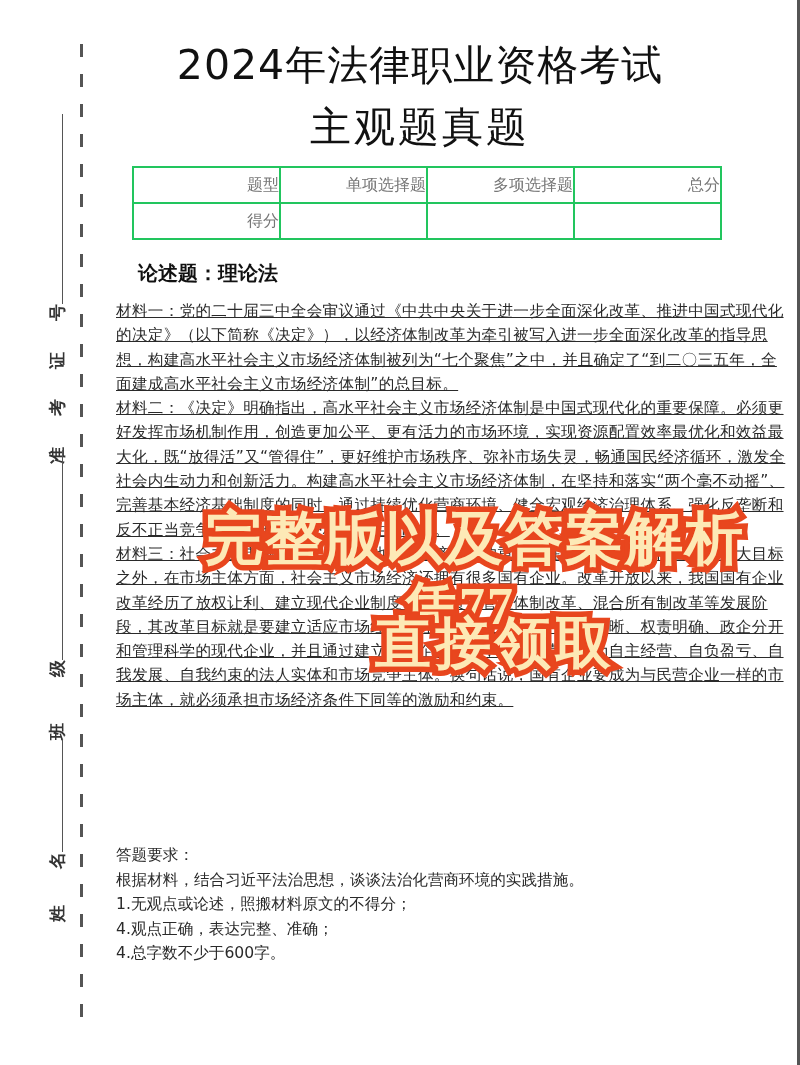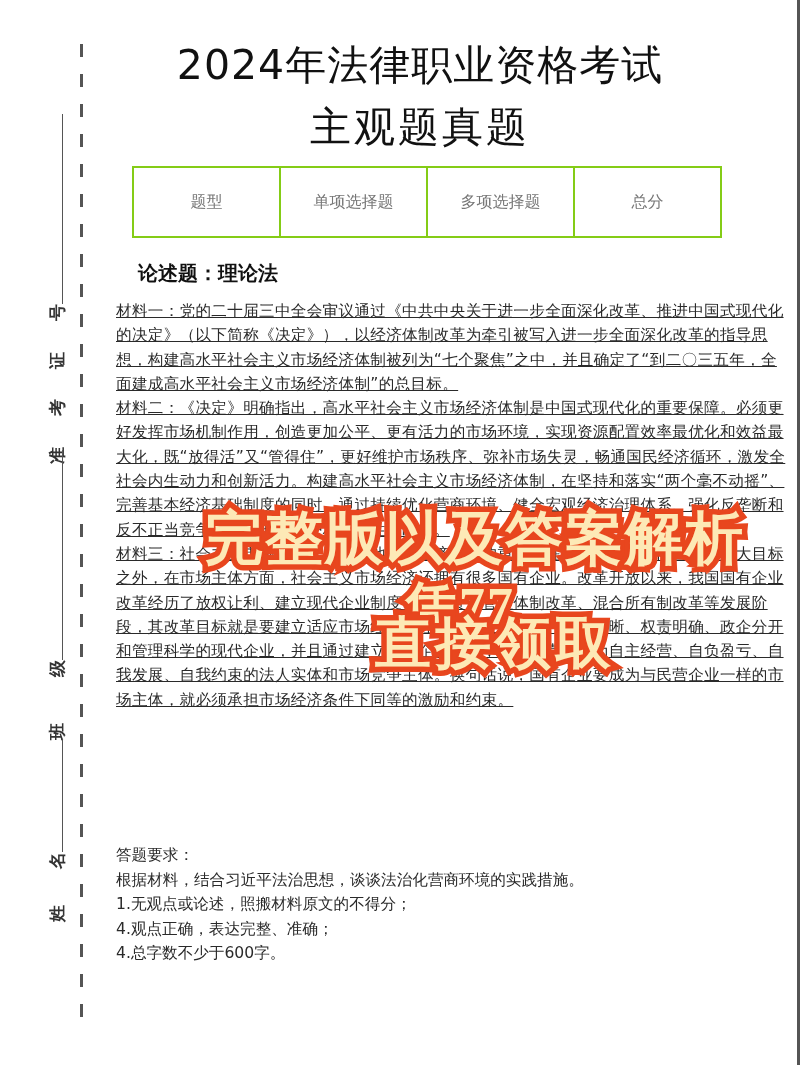--- a/index.html
+++ b/index.html
@@ -31,21 +31,21 @@
     letter-spacing:1px;
   }
   .title1 { top:38px; font-size:41px; }
   .title2 { top:100px; font-size:41px; letter-spacing:3px; }
 
   table.score {
     position:absolute; left:132px; top:166px; width:590px; height:72px;
     border-collapse:collapse;
     font-family:"DejaVu Serif","Liberation Serif",serif; font-size:16px; color:#777;
   }
-  table.score td { border:2px solid #84cc16; text-align:center; width:25%; height:34px; padding:0; }
+  table.score td { border:2px solid #22c55e; text-align:right; width:25%; height:34px; padding:0; }
 
   .section-title {
     position:absolute; left:138px; top:260px; font-size:20px; font-weight:bold; color:#111;
   }
 
   .body-text {
     position:absolute; left:116px; top:299px; width:670px;
     font-size:15.6px; line-height:24.3px; color:#2a2a2a; letter-spacing:0.3px;
   }
   .body-text p { margin:0;text-decoration:underline; }
@@ -101,20 +101,26 @@
 <div class="title2">主观题真题</div>
 
 <table class="score">
   <tbody>
       <tr>
     <td>题型</td>
     <td>单项选择题</td>
     <td>多项选择题</td>
     <td>总分</td>
   </tr>
+  <tr>
+    <td>得分</td>
+    <td></td>
+    <td></td>
+    <td></td>
+  </tr>
 </tbody>
   </table>
 
 <div class="section-title">论述题：理论法</div>
 
 <div class="body-text">
   <p>材料一：党的二十届三中全会审议通过《中共中央关于进一步全面深化改革、推进中国式现代化的决定》（以下简称《决定》），以经济体制改革为牵引被写入进一步全面深化改革的指导思想，构建高水平社会主义市场经济体制被列为“七个聚焦”之中，并且确定了“到二〇三五年，全面建成高水平社会主义市场经济体制”的总目标。</p>
   <p>材料二：《决定》明确指出，高水平社会主义市场经济体制是中国式现代化的重要保障。必须更好发挥市场机制作用，创造更加公平、更有活力的市场环境，实现资源配置效率最优化和效益最大化，既“放得活”又“管得住”，更好维护市场秩序、弥补市场失灵，畅通国民经济循环，激发全社会内生动力和创新活力。构建高水平社会主义市场经济体制，在坚持和落实“两个毫不动摇”、完善基本经济基础制度的同时，通过持续优化营商环境、健全宏观经济治理体系、强化反垄断和反不正当竞争，破除地方保护和行政性垄断等。</p>
   <p>材料三：社会主义市场经济区别于其他市场经济体制的重要特征，除了追求共同富裕的远大目标之外，在市场主体方面，社会主义市场经济还拥有很多国有企业。改革开放以来，我国国有企业改革经历了放权让利、建立现代企业制度、国有资产管理体制改革、混合所有制改革等发展阶段，其改革目标就是要建立适应市场经济和社会化大生产要求、产权清晰、权责明确、政企分开和管理科学的现代企业，并且通过建立现代企业制度，使企业真正成为自主经营、自负盈亏、自我发展、自我约束的法人实体和市场竞争主体。换句话说，国有企业要成为与民营企业一样的市场主体，就必须承担市场经济条件下同等的激励和约束。</p>
 </div>

